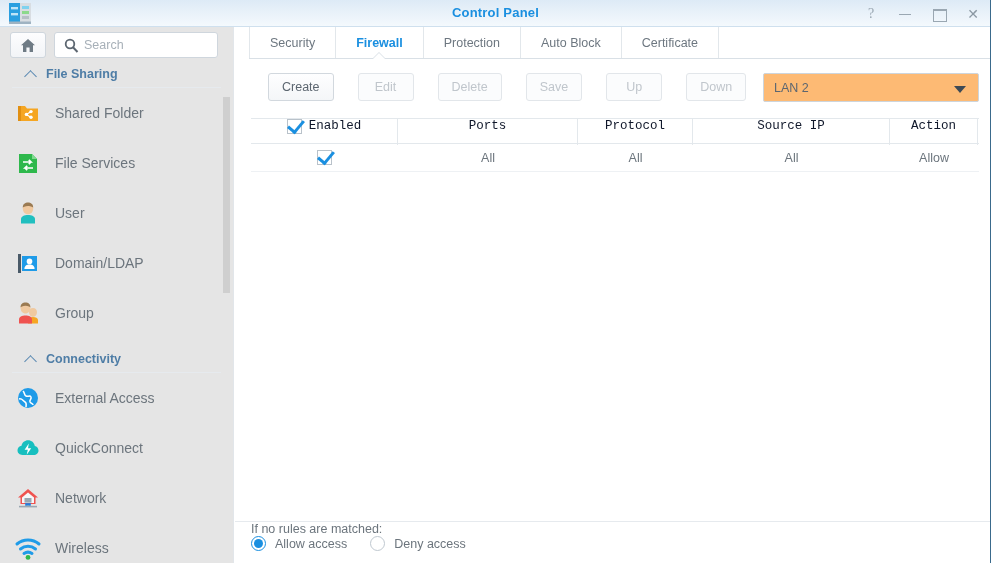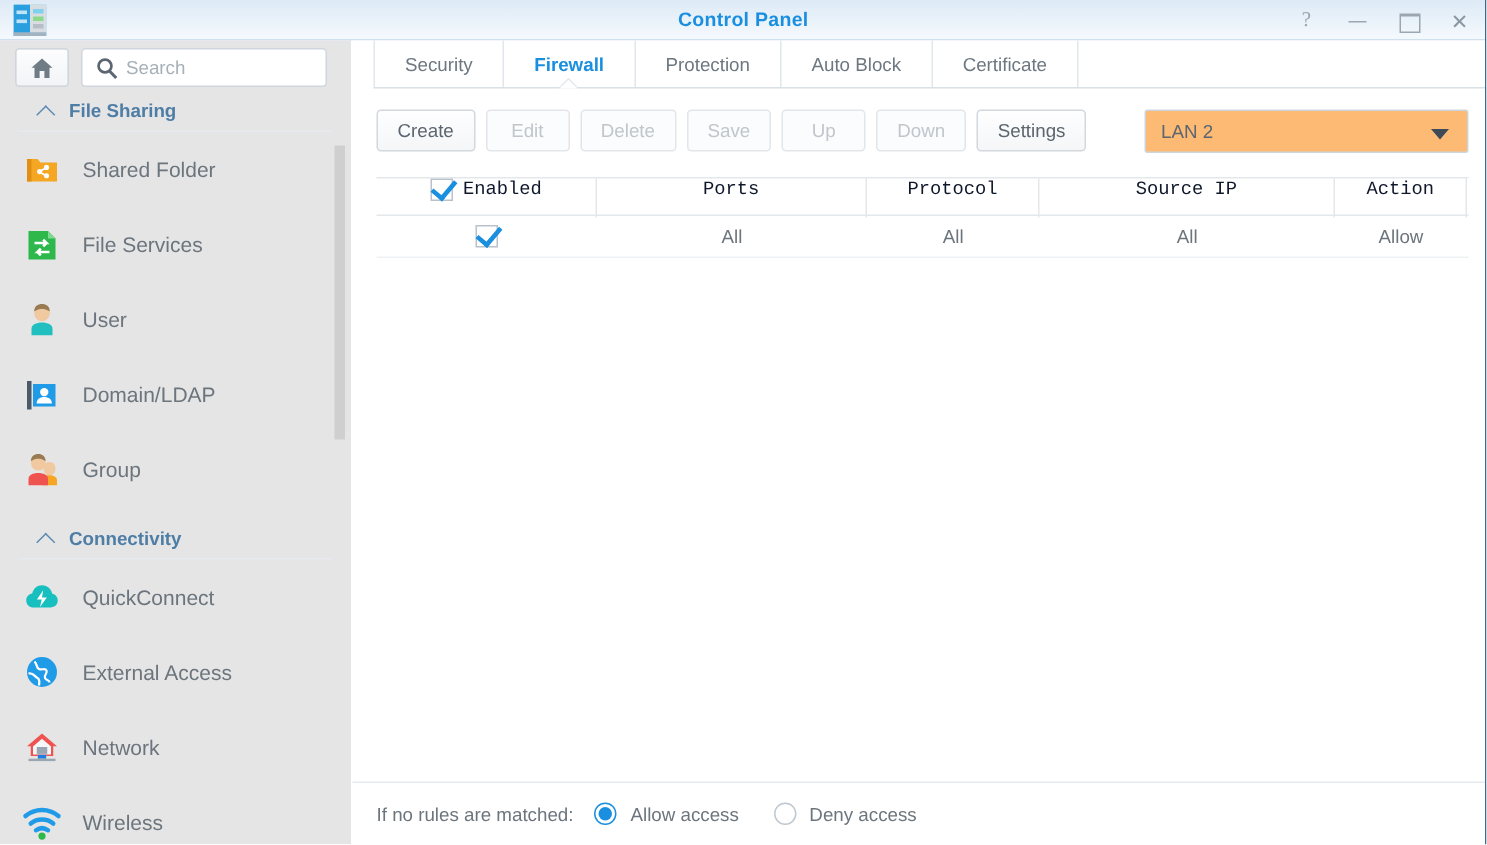--- a/index.html
+++ b/index.html
@@ -154,20 +154,21 @@
     margin: 14px 12px 0 16px;
     display: flex; align-items: center; gap: 7px;
   }
   .tbtn {
     height: 28px; min-width: 56px; padding: 0 13px;
     border: 1px solid #d2d8de; border-radius: 3px;
     background: linear-gradient(to bottom,#fefeff,#f4f6f8);
     font-size: 12.5px; color: #5c6670;
     display: flex; align-items: center; justify-content: center;
     font-family: "Liberation Sans", sans-serif;
+    margin-left: 17px;
   }
   .tbtn.disabled { color: #c0c6cc; background: #fbfcfd; border-color: #e2e6ea; }
 
   .lan-select {
     position: absolute; right: 12px; top: 46px;
     width: 216px; height: 29px;
     border: 1px solid #cdd5dc; border-radius: 2px;
     background: #fdba74;
     display: flex; align-items: center;
     padding: 0 10px;
@@ -218,22 +219,22 @@
     border-right: 3px solid #1a8fe0; border-bottom: 3px solid #1a8fe0;
     transform: rotate(40deg);
   }
   .th .cbx { margin-right: 7px; }
 
   
   .footer {
     position: absolute; left: 0; bottom: 0;
     width: 756px; height: 42px;
     border-top: 1px solid #e6eaee;
-    display: flex; align-items: center;
-    padding-left: 16px; gap: 0;
+    display: flex; 
+    padding-left: 16px; gap: 0; flex-direction: column;
   }
   .footer-label { font-size: 12.5px; color: #6c757d; margin-right: 14px; }
   .radio-group { display: flex; align-items: center; gap: 9px; }
   .radio {
     width: 15px; height: 15px; border-radius: 50%;
     border: 1px solid #bfc8d0; background: #fff; position: relative;
   }
   .radio.on { border-color: #1a8fe0; }
   .radio.on::after {
     content: ""; position: absolute; left: 2px; top: 2px;
@@ -366,36 +367,36 @@
       </div>
 
       <div class="sb-section" style="margin-top:14px;">
         <span class="chev"></span>
         <span class="sb-section-label">Connectivity</span>
       </div>
 
       <div class="sb-item">
         <span class="ic">
           <svg width="28" height="28" viewBox="0 0 28 28">
-            <path d="M8.5 21 c-3 0 -5 -2 -5 -4.7 c0 -2.4 1.7 -4.3 4 -4.6 c.6 -3.2 3.3 -5.5 6.6 -5.5 c3.4 0 6.2 2.4 6.7 5.7 c2.2 .4 3.7 2.2 3.7 4.5 c0 2.6 -2 4.6 -4.9 4.6 z" fill="#17bfbf"></path>
-            <path d="M14.8 9.5 l-4.2 6.2 h3.2 l-1.1 5 l4.5 -6.4 h-3.2 z" fill="#fff"></path>
-          </svg>
-        </span>
-        <span class="lbl">QuickConnect</span>
-      </div>
-
-      <div class="sb-item">
-        <span class="ic">
-          <svg width="28" height="28" viewBox="0 0 28 28">
             <circle cx="14" cy="14" r="10" fill="#1f9be8"></circle>
             <path d="M9 7 c2 2 1 4 3 5 c2 1 4 -1 5 1 c1 2 -2 3 -1 5 c1 2 3 1 3 3 M5 15 c3 -1 4 2 6 3 c2 1 1 4 1 5" fill="none" stroke="#fff" stroke-width="1.5"></path>
             <ellipse cx="14" cy="14" rx="10" ry="10" fill="none" stroke="#fff" stroke-width="0"></ellipse>
           </svg>
         </span>
         <span class="lbl">External Access</span>
+      </div>
+
+      <div class="sb-item">
+        <span class="ic">
+          <svg width="28" height="28" viewBox="0 0 28 28">
+            <path d="M8.5 21 c-3 0 -5 -2 -5 -4.7 c0 -2.4 1.7 -4.3 4 -4.6 c.6 -3.2 3.3 -5.5 6.6 -5.5 c3.4 0 6.2 2.4 6.7 5.7 c2.2 .4 3.7 2.2 3.7 4.5 c0 2.6 -2 4.6 -4.9 4.6 z" fill="#17bfbf"></path>
+            <path d="M14.8 9.5 l-4.2 6.2 h3.2 l-1.1 5 l4.5 -6.4 h-3.2 z" fill="#fff"></path>
+          </svg>
+        </span>
+        <span class="lbl">QuickConnect</span>
       </div>
 
       <div class="sb-item">
         <span class="ic">
           <svg width="28" height="28" viewBox="0 0 28 28">
             <path d="M14 5 L24 13.5 L21.5 13.5 L21.5 20 L6.5 20 L6.5 13.5 L4 13.5 Z" fill="#ef5350"></path>
             <path d="M14 8.5 L20 13.6 L20 19 L8 19 L8 13.6 Z" fill="#f5f7f9"></path>
             <rect x="10.5" y="14" width="7" height="4.6" fill="#9aa7b2"></rect>
             <rect x="11.2" y="19.2" width="5.6" height="2.6" fill="#1f7fe0"></rect>
             <line x1="5" y1="22.6" x2="23" y2="22.6" stroke="#9aa7b2" stroke-width="1.6"></line>

